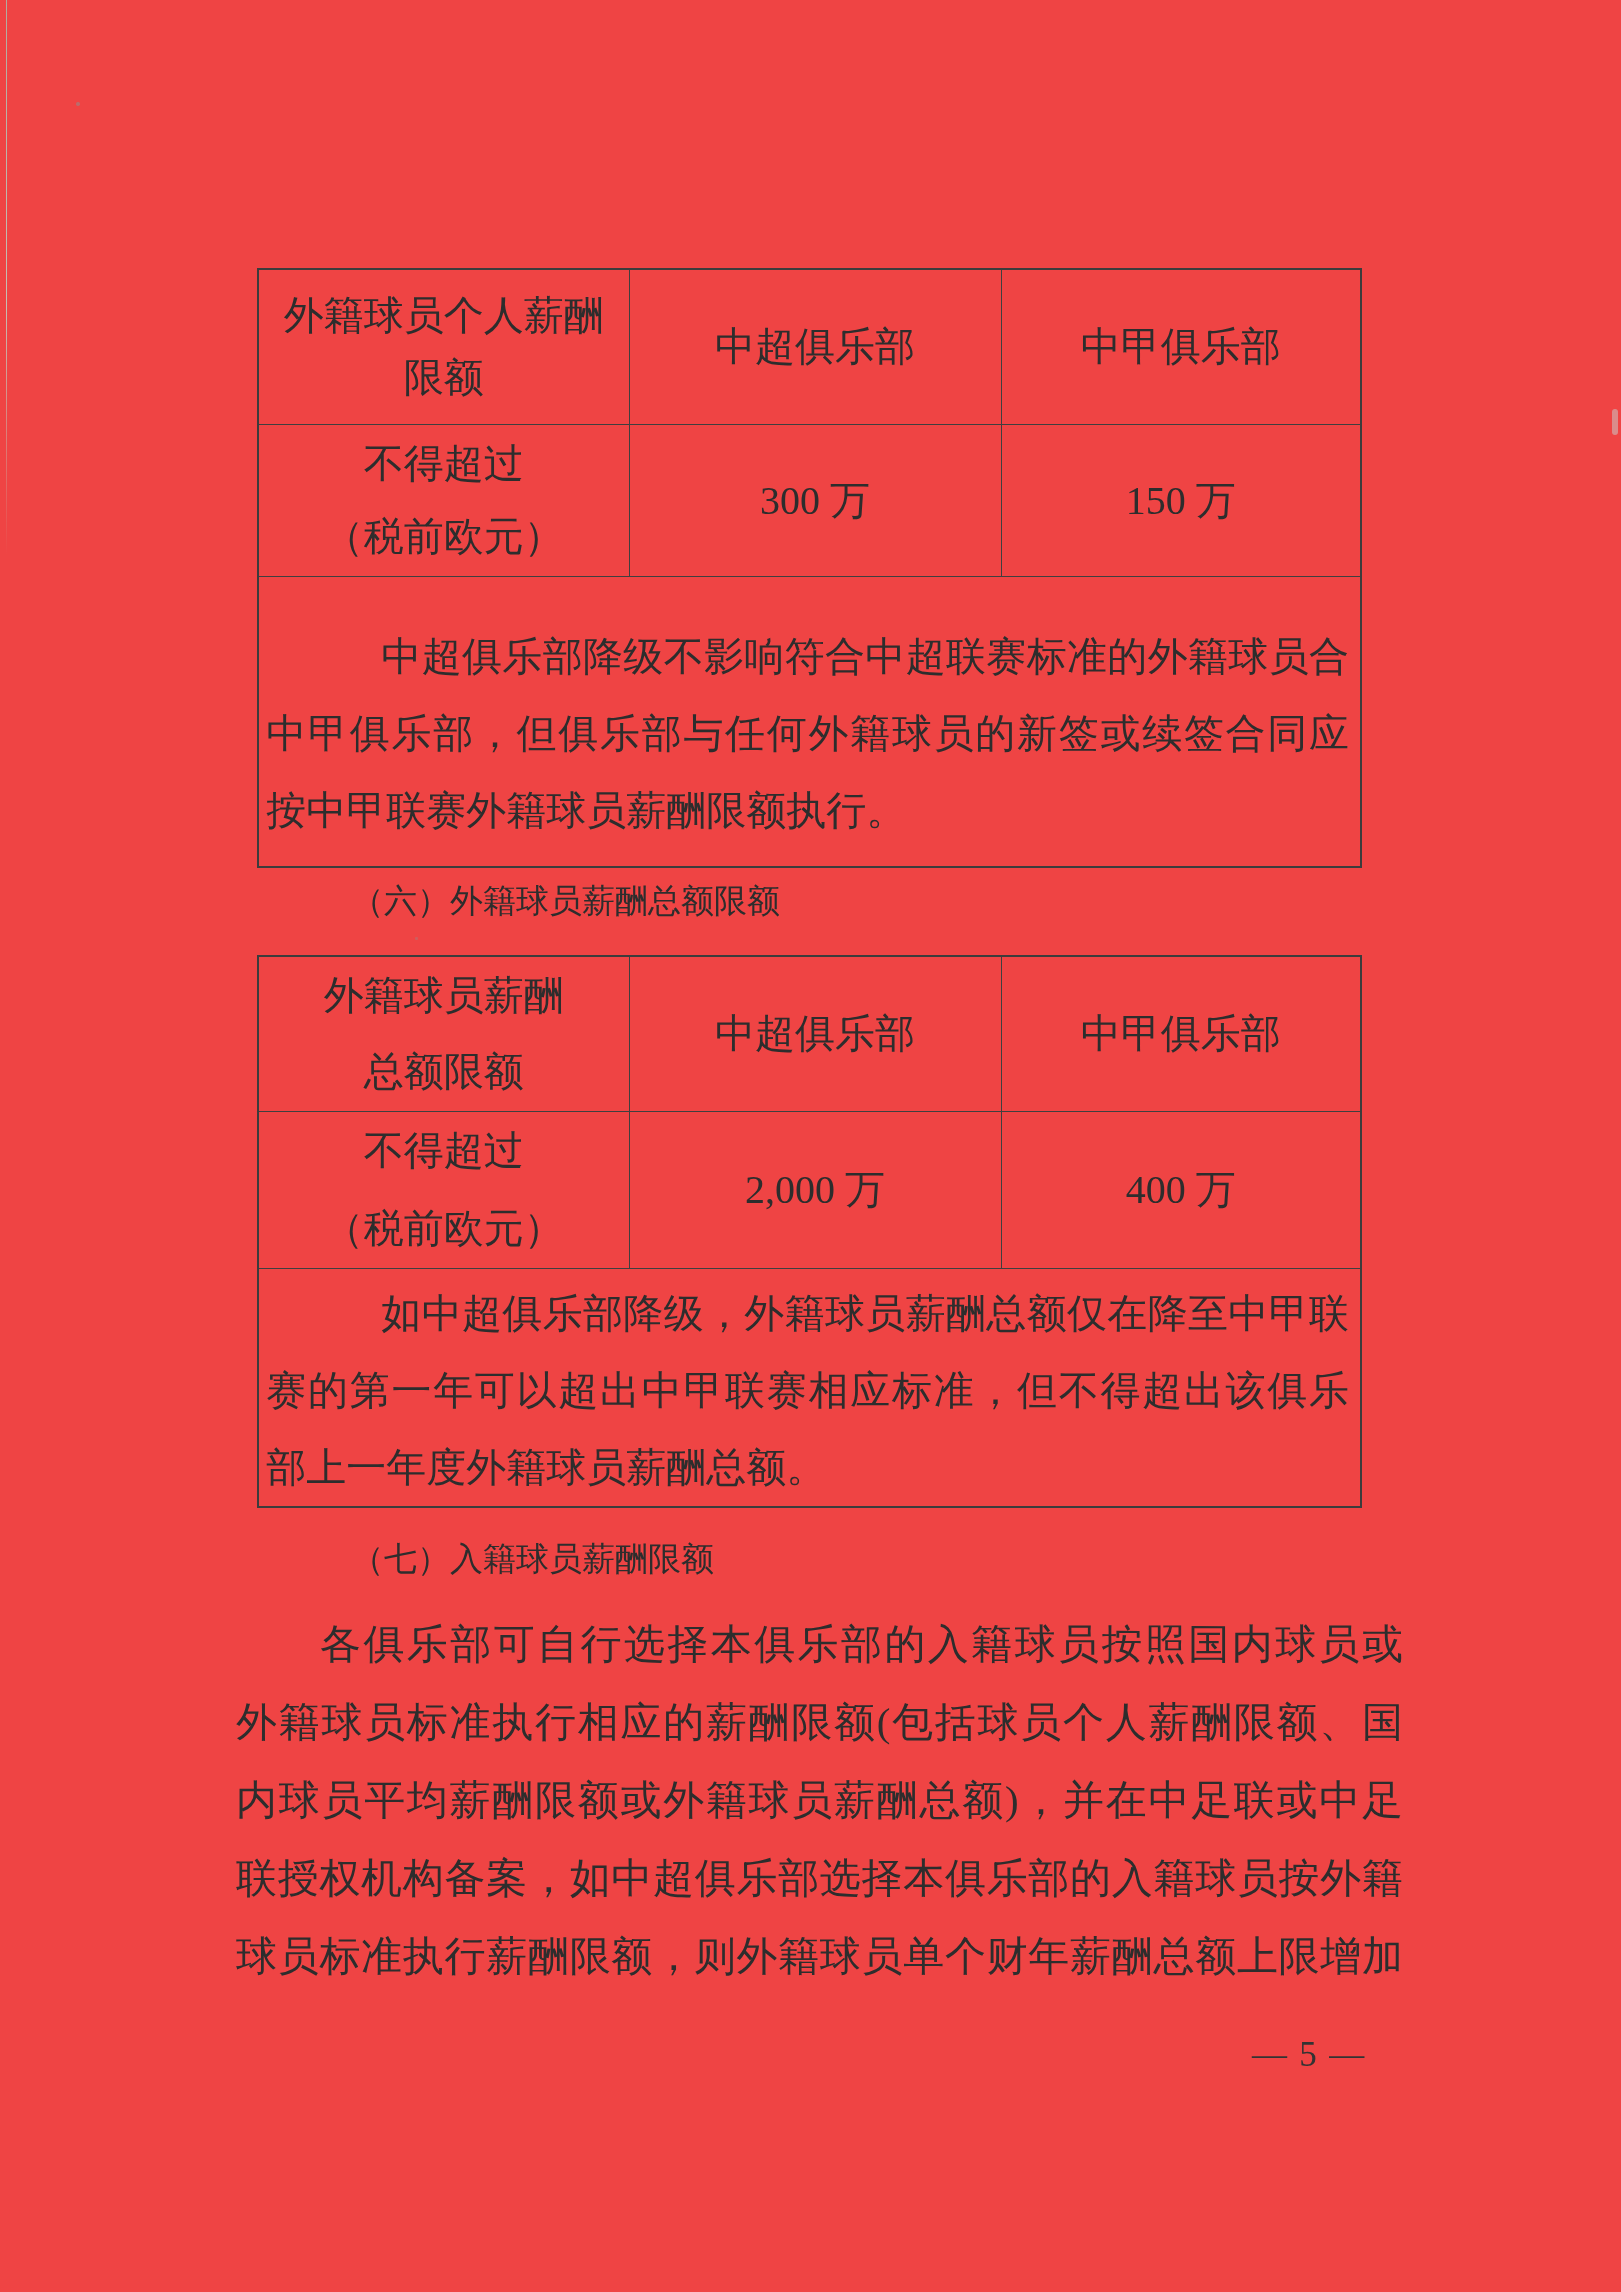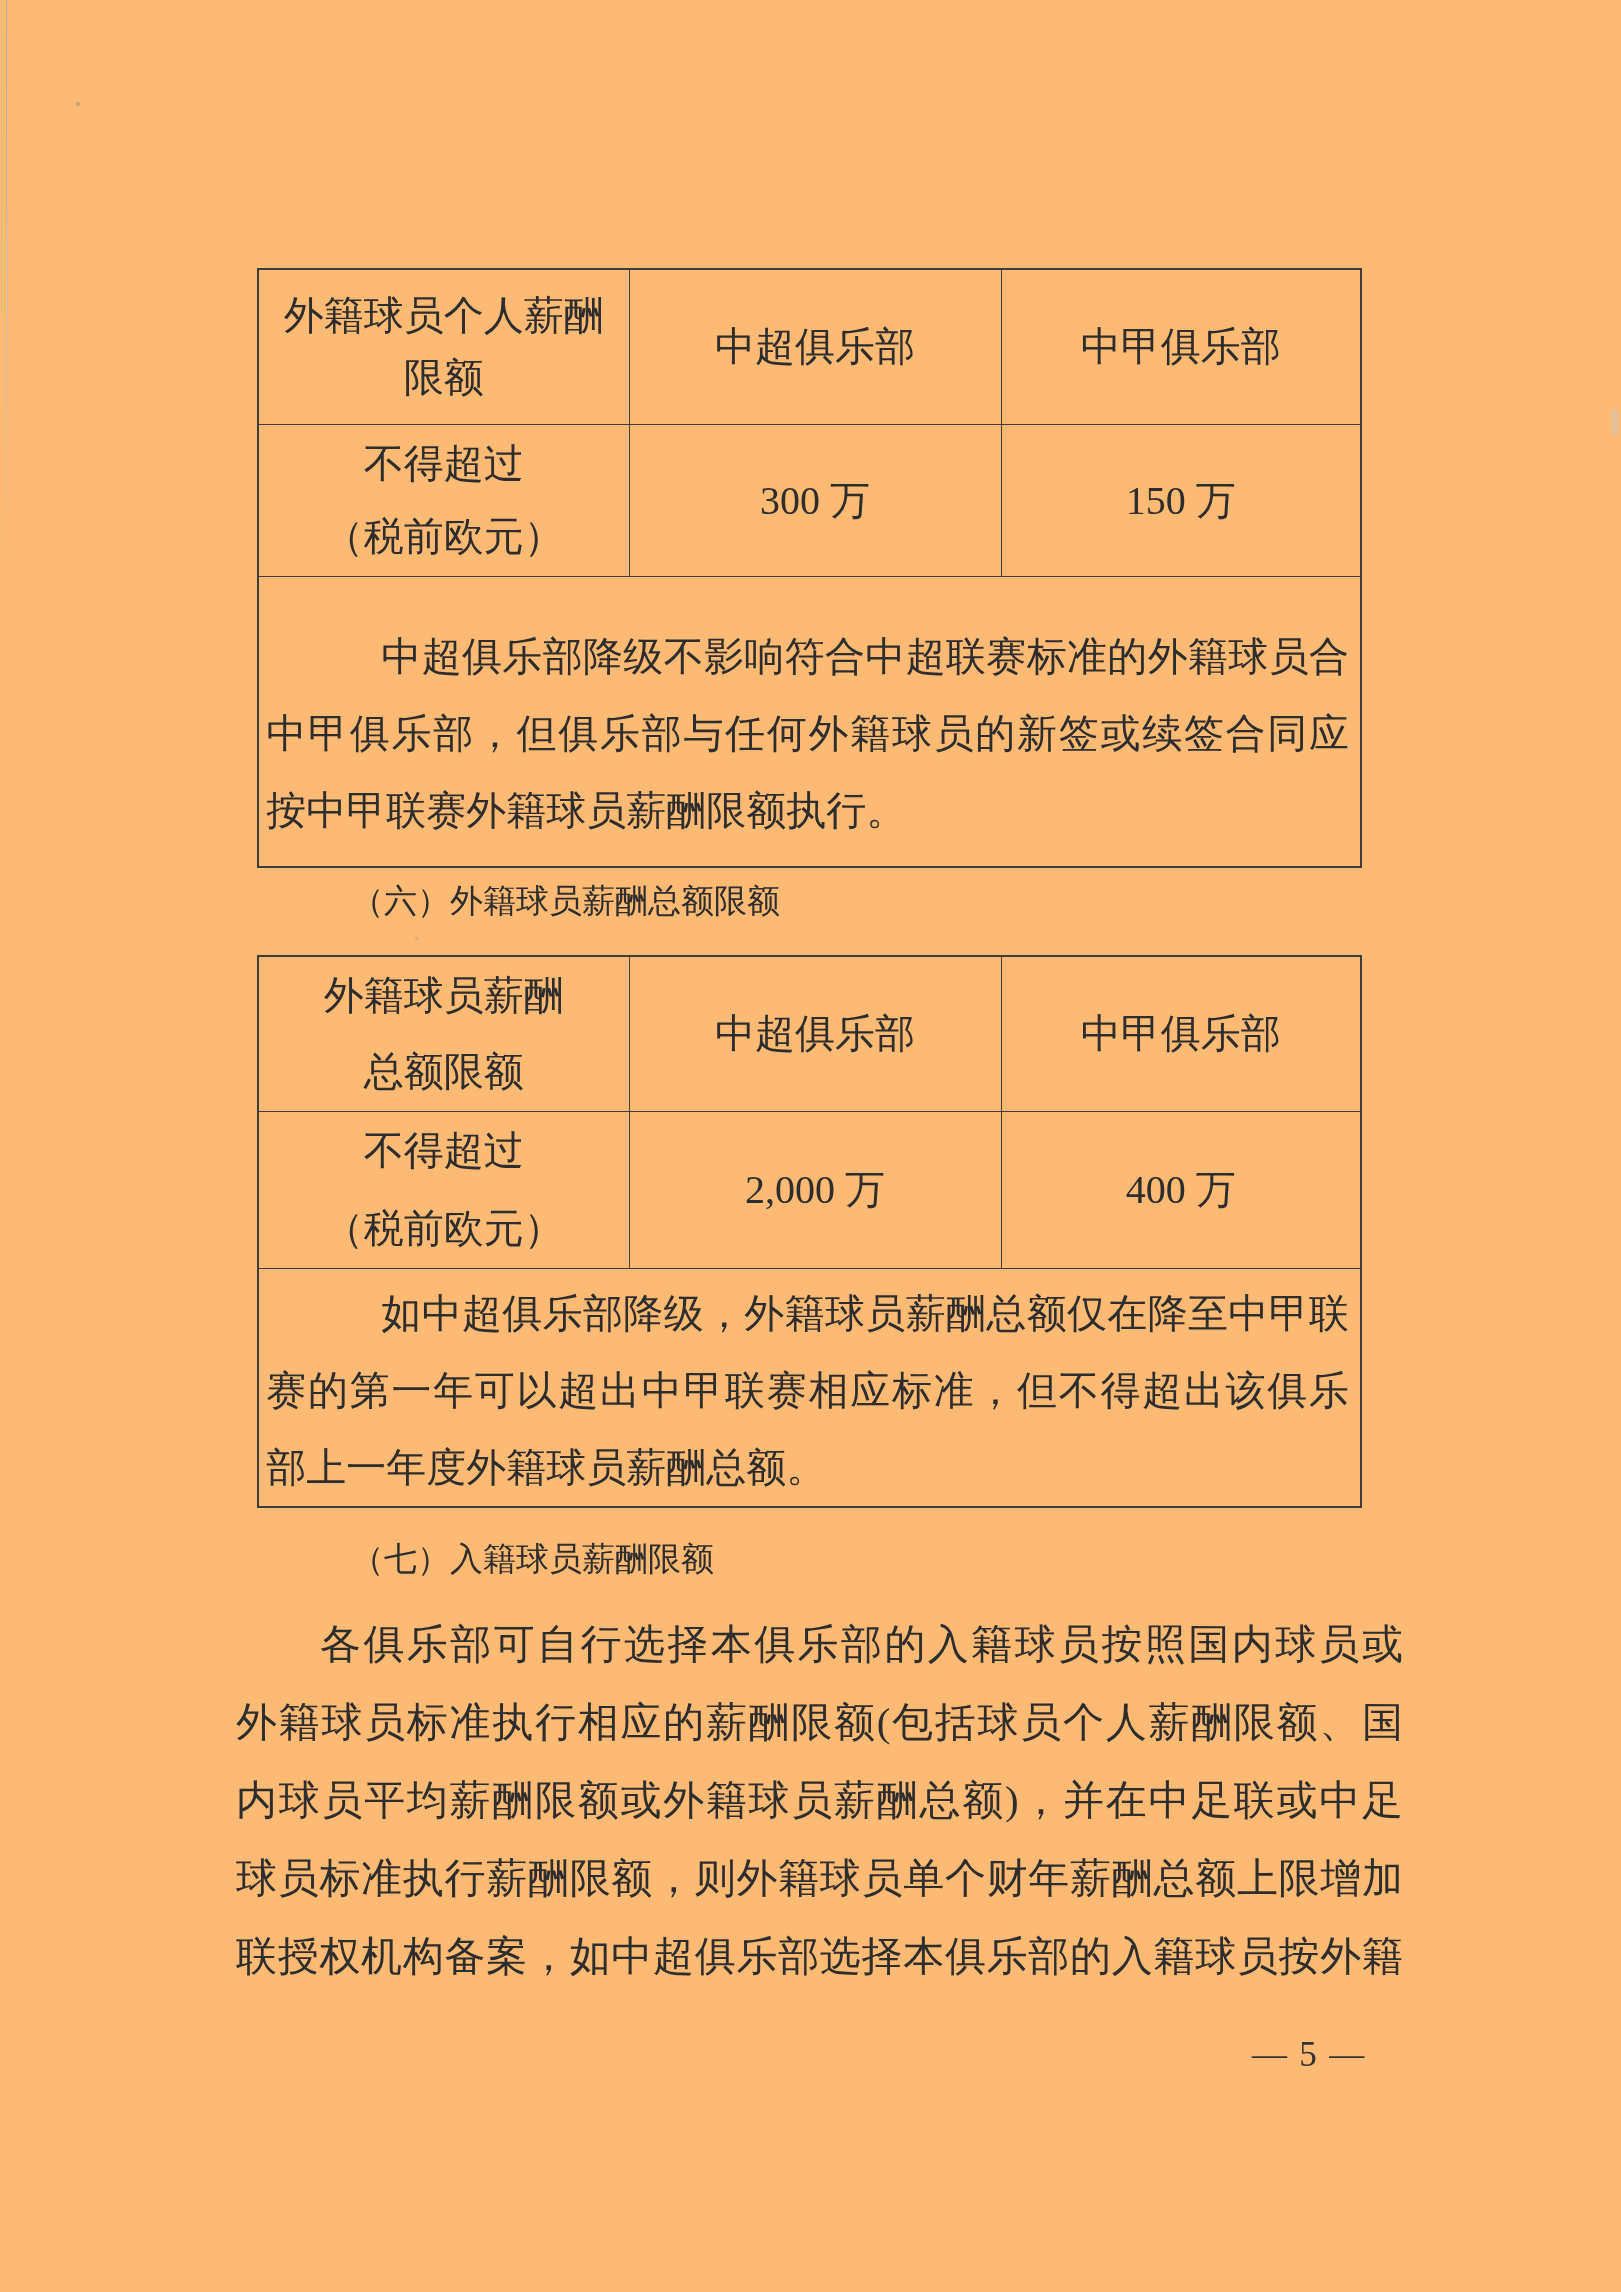--- a/index.html
+++ b/index.html
@@ -1,20 +1,20 @@
 <!DOCTYPE html>
 <html style="font-size:14.5px"><head>
 <meta charset="utf-8">
 <style>
   html,body{margin:0;padding:0;}
   body{background:#fbfbf9;}
   .page{
     position:relative;
     width:1621px;height:2293px;
-    background:#fdba74;
+    background:#ef4444;
     overflow:hidden;
     font-family:"Liberation Serif","DejaVu Serif",serif;
     color:#2d2d2d;
   }
   
   .edge-line{
     position:absolute;left:5.5px;top:0;width:1.8px;height:555px;
     background:linear-gradient(#b3aa9e 0%,#c6beb3 55%,rgba(198,190,179,0) 100%);
   }
   .speck{position:absolute;border-radius:50%;background:#8e8e8e;}
@@ -163,20 +163,20 @@
     </tr>
   </tbody>
     </table>
 
   <div class="sec-heading h7">（七）入籍球员薪酬限额</div>
 
   <div class="body-para">
     <div class="para-line first">各俱乐部可自行选择本俱乐部的入籍球员按照国内球员或</div>
     <div class="para-line">外籍球员标准执行相应的薪酬限额(包括球员个人薪酬限额、国</div>
     <div class="para-line">内球员平均薪酬限额或外籍球员薪酬总额)，并在中足联或中足</div>
+    <div class="para-line">联授权机构备案，如中超俱乐部选择本俱乐部的入籍球员按外籍</div>
     <div class="para-line">球员标准执行薪酬限额，则外籍球员单个财年薪酬总额上限增加</div>
-    <div class="para-line">联授权机构备案，如中超俱乐部选择本俱乐部的入籍球员按外籍</div>
   </div>
 
   <div class="page-number">— 5 —</div>
 
 </div>
 
 
 </body></html>

